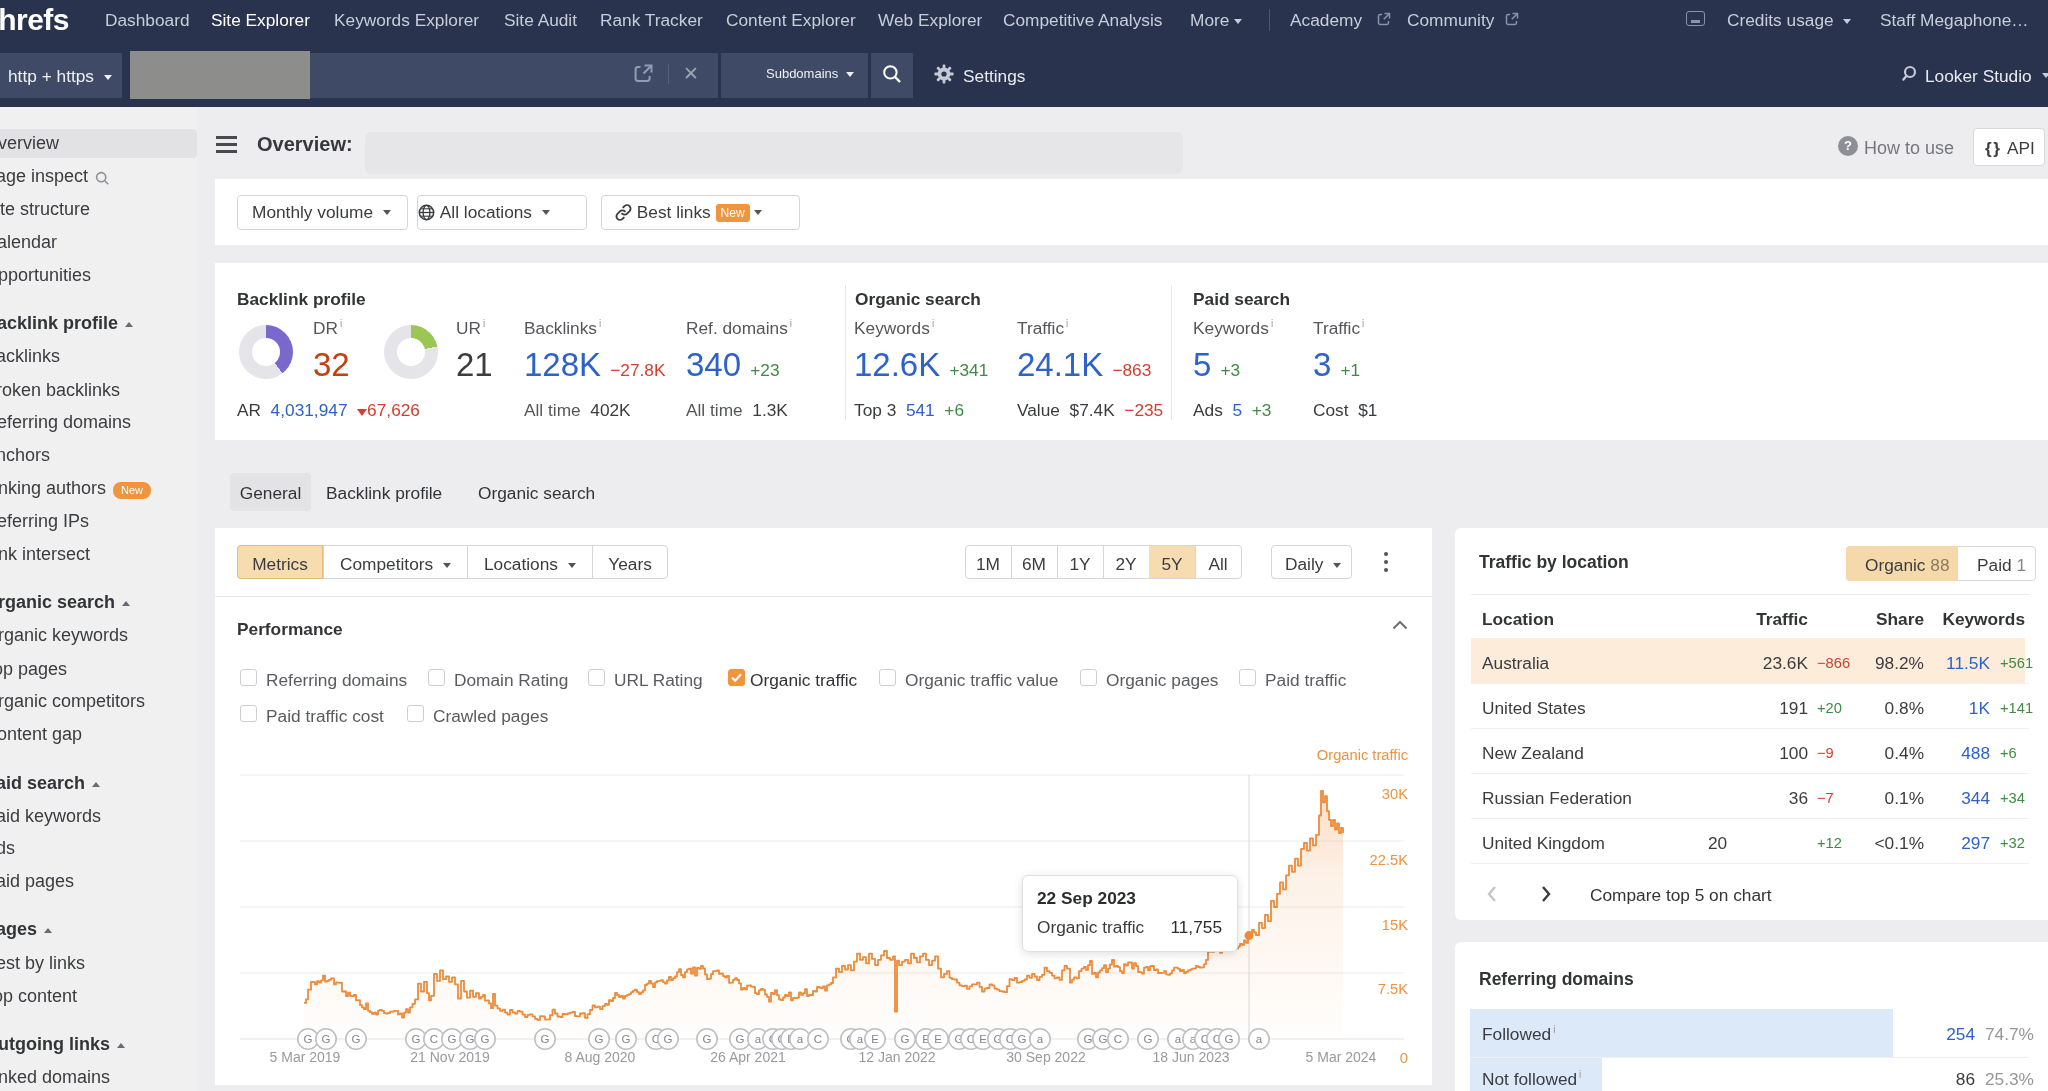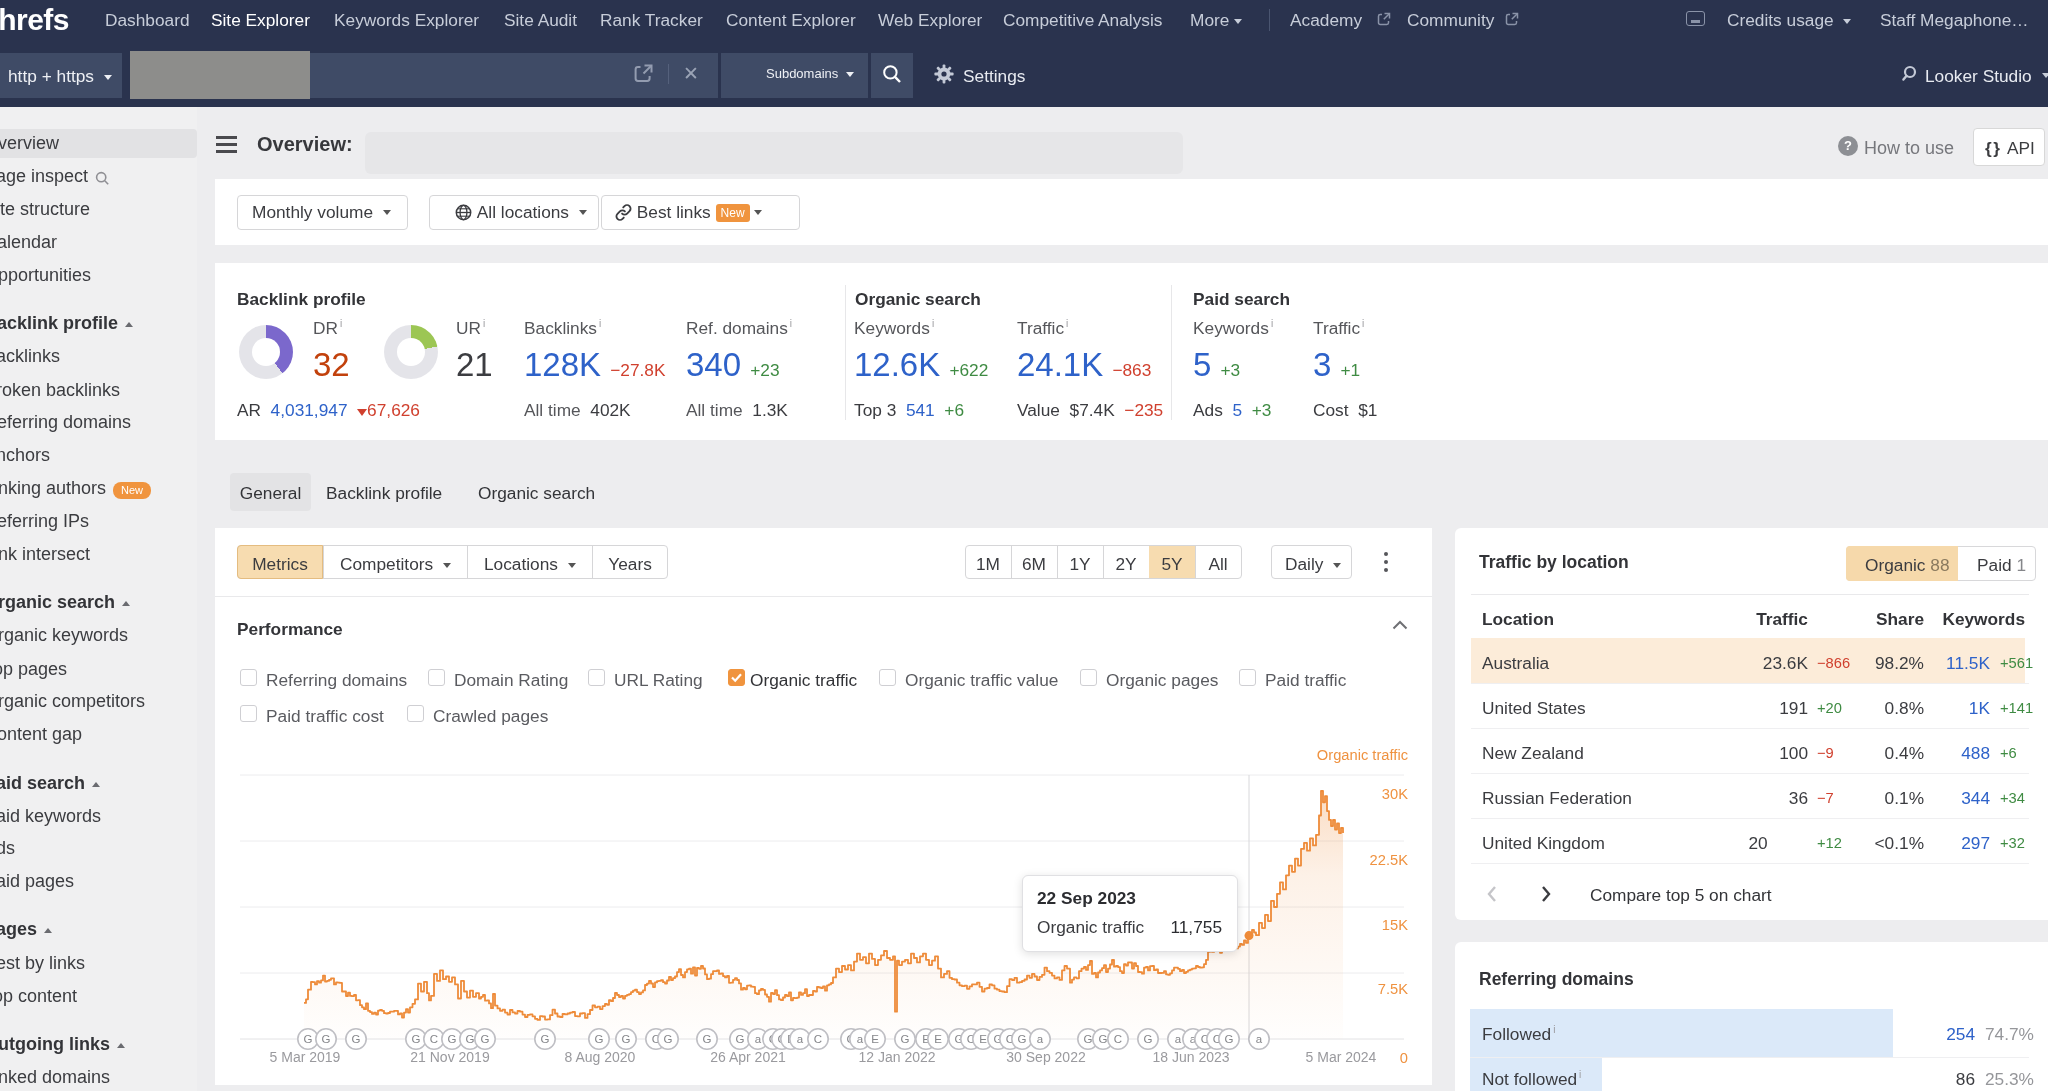--- a/index.html
+++ b/index.html
@@ -136,21 +136,21 @@
   <div class="abs" style="left:257px;top:133px;font-size:20px;font-weight:bold;color:#37383c;">Overview:</div>
   <div class="abs" style="left:365px;top:132px;width:818px;height:42px;background:#e6e6e8;border-radius:6px;"></div>
   <div class="abs" style="left:1838px;top:136px;width:20px;height:20px;border-radius:50%;background:#8d8f94;color:#fff;font-size:13px;font-weight:bold;text-align:center;line-height:20px;">?</div>
   <div class="abs" style="left:1864px;top:138px;font-size:18px;color:#76777c;">How to use</div>
   <div class="abs" style="left:1973px;top:128px;width:72px;height:38px;background:#fff;border:1px solid #d8d8d8;border-radius:4px;"></div>
   <div class="abs" style="left:1985px;top:138px;font-size:17.3px;font-weight:bold;color:#3c3d40;">{ }</div>
   <div class="abs" style="left:2007px;top:138px;font-size:17.3px;color:#3c3d40;">API</div>
 
   <div class="abs" style="left:215px;top:179px;width:1833px;height:66px;background:#fff;"></div>
   <div class="btn" style="left:237px;top:195px;width:171px;padding-left:14px;">Monthly volume&nbsp;&nbsp;<span class="car"></span></div>
-  <div class="btn" style="left:429px;top:195px;width:170px;padding-left:25px;">
+  <div class="btn" style="left:417px;top:195px;width:170px;padding-left:0;">
     <svg width="17" height="17" viewBox="0 0 17 17">
         <circle cx="8.5" cy="8.5" r="7.2" fill="none" stroke="#3b3c40" stroke-width="1.5"></circle>
         <ellipse cx="8.5" cy="8.5" rx="3.4" ry="7.2" fill="none" stroke="#3b3c40" stroke-width="1.3"></ellipse>
         <line x1="1.5" y1="8.5" x2="15.5" y2="8.5" stroke="#3b3c40" stroke-width="1.3"></line>
         <line x1="2.4" y1="4.8" x2="14.6" y2="4.8" stroke="#3b3c40" stroke-width="1.1"></line>
         <line x1="2.4" y1="12.2" x2="14.6" y2="12.2" stroke="#3b3c40" stroke-width="1.1"></line>
       </svg>
     &nbsp;All locations&nbsp;&nbsp;<span class="car"></span></div>
   <div class="btn" style="left:601px;top:195px;width:199px;padding-left:13px;">
     <svg width="17" height="17" viewBox="0 0 24 24" fill="none" stroke="#3b3c40" stroke-width="2.6" stroke-linecap="round">
@@ -172,21 +172,21 @@
   <div class="abs" style="left:456px;top:346px;font-size:33px;color:#3c3d41;">21</div>
   <div class="abs" style="left:524px;top:318px;font-size:17.3px;color:#55565a;">Backlinks<span class="sup">i</span></div>
   <div class="abs" style="left:524px;top:346px;font-size:33px;"><span class="blue">128K</span> <span class="red" style="font-size:17.3px;">−27.8K</span></div>
   <div class="abs" style="left:524px;top:400px;font-size:17.3px;color:#55565a;">All time&nbsp; <span style="color:#3b3c40;">402K</span></div>
   <div class="abs" style="left:686px;top:318px;font-size:17.3px;color:#55565a;">Ref. domains<span class="sup">i</span></div>
   <div class="abs" style="left:686px;top:346px;font-size:33px;"><span class="blue">340</span> <span class="green" style="font-size:17.3px;">+23</span></div>
   <div class="abs" style="left:686px;top:400px;font-size:17.3px;color:#55565a;">All time&nbsp; <span style="color:#3b3c40;">1.3K</span></div>
   <div class="abs" style="left:845px;top:285px;width:1px;height:135px;background:#e7e7e9;"></div>
   <div class="abs" style="left:855px;top:289px;font-size:17.3px;font-weight:bold;color:#333438;">Organic search</div>
   <div class="abs" style="left:854px;top:318px;font-size:17.3px;color:#55565a;">Keywords<span class="sup">i</span></div>
-  <div class="abs" style="left:854px;top:346px;font-size:33px;"><span class="blue">12.6K</span> <span class="green" style="font-size:17.3px;">+622</span></div>
+  <div class="abs" style="left:854px;top:346px;font-size:33px;"><span class="blue">12.6K</span> <span class="green" style="font-size:17.3px;">+341</span></div>
   <div class="abs" style="left:854px;top:400px;font-size:17.3px;color:#3b3c40;">Top 3&nbsp; <span class="blue">541</span>&nbsp; <span class="green">+6</span></div>
   <div class="abs" style="left:1017px;top:318px;font-size:17.3px;color:#55565a;">Traffic<span class="sup">i</span></div>
   <div class="abs" style="left:1017px;top:346px;font-size:33px;"><span class="blue">24.1K</span> <span class="red" style="font-size:17.3px;">−863</span></div>
   <div class="abs" style="left:1017px;top:400px;font-size:17.3px;color:#3b3c40;">Value&nbsp; $7.4K&nbsp; <span class="red">−235</span></div>
   <div class="abs" style="left:1171px;top:285px;width:1px;height:135px;background:#e7e7e9;"></div>
   <div class="abs" style="left:1193px;top:289px;font-size:17.3px;font-weight:bold;color:#333438;">Paid search</div>
   <div class="abs" style="left:1193px;top:318px;font-size:17.3px;color:#55565a;">Keywords<span class="sup">i</span></div>
   <div class="abs" style="left:1193px;top:346px;font-size:33px;"><span class="blue">5</span> <span class="green" style="font-size:17.3px;">+3</span></div>
   <div class="abs" style="left:1193px;top:400px;font-size:17.3px;color:#3b3c40;">Ads&nbsp; <span class="blue">5</span>&nbsp; <span class="green">+3</span></div>
   <div class="abs" style="left:1313px;top:318px;font-size:17.3px;color:#55565a;">Traffic<span class="sup">i</span></div>
@@ -516,21 +516,21 @@
     <span class="abs" style="left:1482px;">Russian Federation</span>
     <span class="abs" style="left:1708px;width:100px;text-align:right;">36</span>
       <span class="abs tdel red" style="left:1817px;">−7</span>
     <span class="abs" style="left:1824px;width:100px;text-align:right;">0.1%</span>
     <span class="abs blue" style="left:1890px;width:100px;text-align:right;">344</span>
       <span class="abs tdel green" style="left:2000px;">+34</span>
   </div>
   <div class="abs" style="left:1471px;top:818px;width:558px;height:1px;background:#efeff1;"></div>
   <div class="trow" style="top:833px;">
     <span class="abs" style="left:1482px;">United Kingdom</span>
-    <span class="abs" style="left:1708px;width:100px;text-align:center;">20</span>
+    <span class="abs" style="left:1708px;width:100px;text-align:left;">20</span>
       <span class="abs tdel green" style="left:1817px;">+12</span>
     <span class="abs" style="left:1824px;width:100px;text-align:right;">&lt;0.1%</span>
     <span class="abs blue" style="left:1890px;width:100px;text-align:right;">297</span>
       <span class="abs tdel green" style="left:2000px;">+32</span>
   </div>
   <div class="abs" style="left:1471px;top:863px;width:558px;height:1px;background:#efeff1;"></div>
   <svg class="abs" style="left:1486px;top:885px;" width="12" height="18" viewBox="0 0 12 18">
       <polyline points="9,2 3,9 9,16" fill="none" stroke="#c5c5c9" stroke-width="2.4"></polyline>
     </svg>
   <svg class="abs" style="left:1540px;top:885px;" width="12" height="18" viewBox="0 0 12 18">

